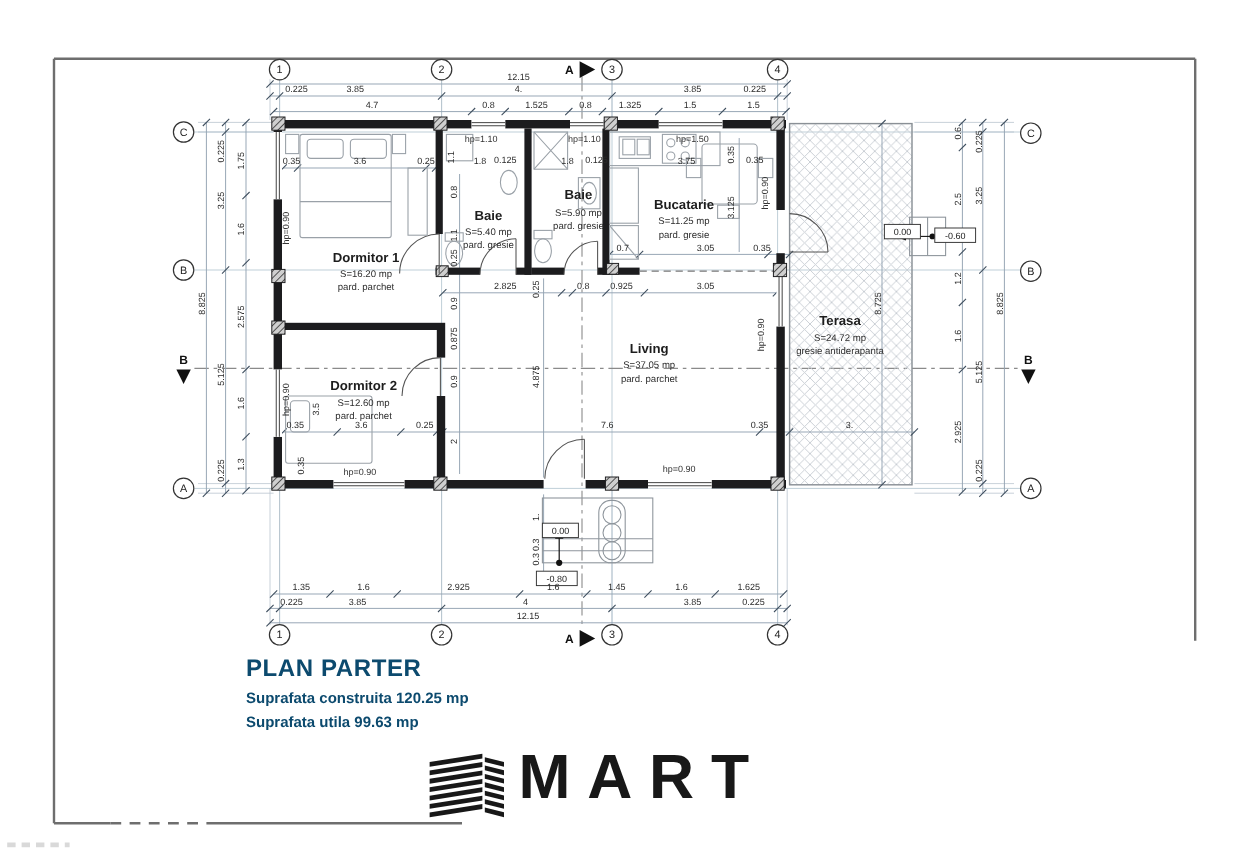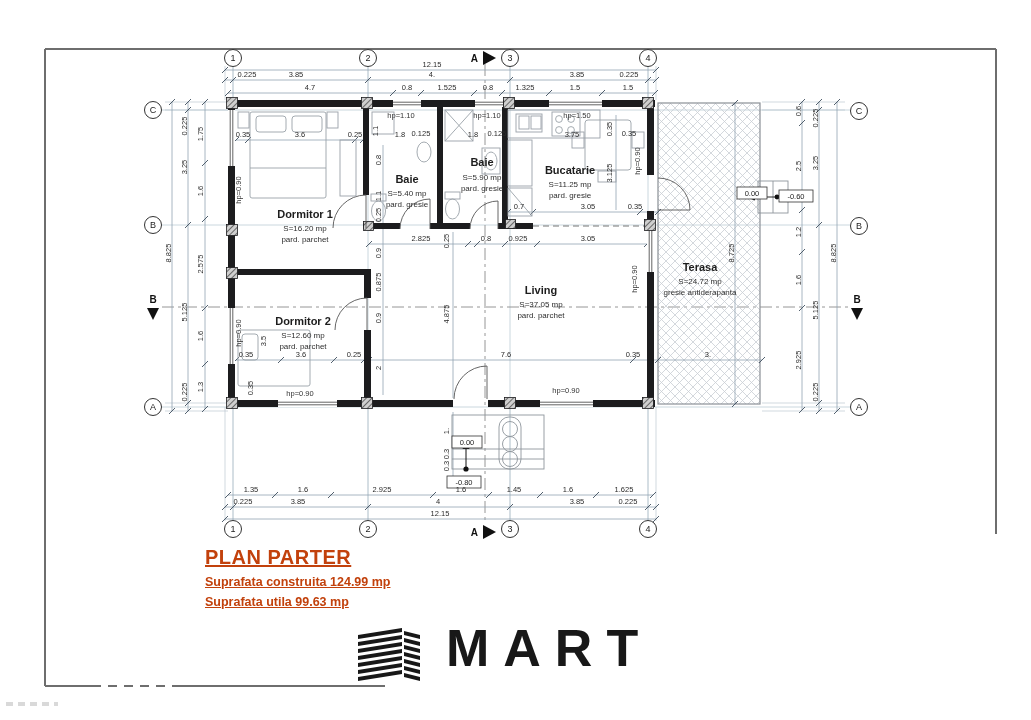--- a/index.html
+++ b/index.html
@@ -7,25 +7,25 @@
           font-family:"Liberation Sans", sans-serif;}
   svg text{font-family:"Liberation Sans", sans-serif;fill:#2b2b2b;}
   .dim{font-size:7.5px;}
   .dimv{font-size:7.5px;}
   .hp{font-size:7.5px;fill:#333;}
   .room-name{font-size:11px;font-weight:bold;fill:#1d1d1d;}
   .room-sub{font-size:8px;fill:#2e2e2e;}
   .bubble-txt{font-size:9px;fill:#222;}
   .sect-txt{font-size:10px;font-weight:bold;fill:#111;}
   .lvl{font-size:7.5px;fill:#222;}
-  .title-block{position:absolute;left:205px;top:546px;color:#c2410c;text-decoration:underline;}
+  .title-block{position:absolute;left:205px;top:546px;color:#0c4a6e;}
   .title-block h1{margin:0;font-size:20px;font-weight:bold;letter-spacing:.5px;}
   .title-block p{margin:6px 0 0 0;font-size:12.5px;font-weight:bold;}
   .logo{position:absolute;left:352px;top:622px;display:flex;align-items:flex-start;}
-  .logo-text{margin-left:20px;}
+  .logo-text{margin-left:6px;}
   .brand{font-size:52px;line-height:52px;font-weight:bold;letter-spacing:14px;color:#181818;}
   .brand-sub{font-size:14px;letter-spacing:10px;color:#2a2a2a;margin-top:2px;padding-left:10px;}
 </style>
 </head>
 <body>
 
 <div class="canvas">
 <svg width="1031" height="720" viewBox="0 0 1031 720">
   <defs>
     <pattern id="hatch" width="4" height="4" patternUnits="userSpaceOnUse" patternTransform="rotate(45)">
@@ -469,21 +469,21 @@
     <text class="hp" transform="rotate(-90 640 161)" x="640" y="161">hp=0.90</text>
     <text class="hp" transform="rotate(-90 637 279)" x="637" y="279">hp=0.90</text>
     <text class="hp" x="300" y="396">hp=0.90</text>
     <text class="hp" x="566" y="393">hp=0.90</text>
   </g>
 </svg>
 
   
   <div class="title-block">
     <h1>PLAN PARTER</h1>
-    <p>Suprafata construita 124.99 mp</p>
+    <p>Suprafata construita 120.25 mp</p>
     <p>Suprafata utila 99.63 mp</p>
   </div>
 
   
   <div class="logo">
     <svg width="74" height="72" viewBox="0 0 74 72">
       <g fill="#181818" transform="skewY(-9)">
         <rect x="6" y="14" width="44" height="4"></rect>
         <rect x="6" y="21" width="44" height="4"></rect>
         <rect x="6" y="28" width="44" height="4"></rect>

